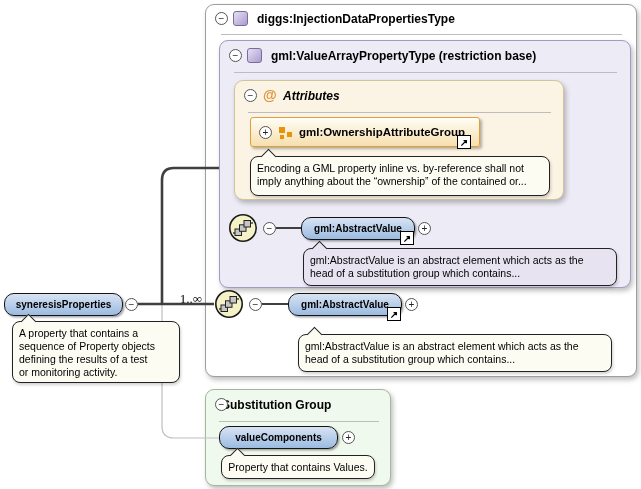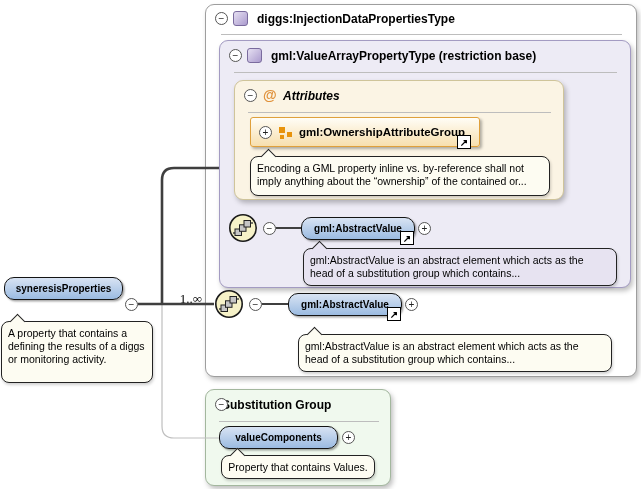--- a/index.html
+++ b/index.html
@@ -130,27 +130,28 @@
   <div class="pill" style="left:288px;top:293px;width:114px;">gml:AbstractValue</div>
   <div class="jump" style="left:387px;top:307px;">↗</div>
   <div class="toggle" style="left:405px;top:298px;">+</div>
 
   <div class="tooltip" style="left:298px;top:334px;width:314px;height:38px;">
     <span class="tip" style="left:10px;"></span>
     <div>gml:AbstractValue is an abstract element which acts as the</div>
     <div>head of a substitution group which contains...</div>
   </div>
 
-  <div class="pill" style="left:4px;top:277px;width:119px;text-align:right;">syneresisProperties</div>
+  <div class="pill" style="left:4px;top:293px;width:119px;text-align:right;">syneresisProperties</div>
   <div class="toggle" style="left:125px;top:298px;">−</div>
 
-  <div class="tooltip" style="left:1px;top:321px;width:152px;height:62px;">
+  <div class="tooltip" style="left:12px;top:321px;width:168px;height:62px;">
     <span class="tip" style="left:10px;"></span>
     <div>A property that contains a</div>
-    <div>defining the results of a diggs</div>
+    <div>sequence of Property objects</div>
+    <div>defining the results of a test</div>
     <div>or monitoring activity.</div>
   </div>
 
   <div class="panel panel-subst">
     <div class="toggle" style="left:9px;top:8px;">−</div>
     <div class="hdr-title" style="left:16px;top:8px;">Substitution Group</div>
     <div class="sep" style="left:13px;top:31px;width:160px;"></div>
   </div>
   <div class="pill" style="left:219px;top:426px;width:119px;">valueComponents</div>
   <div class="toggle" style="left:342px;top:431px;">+</div>

